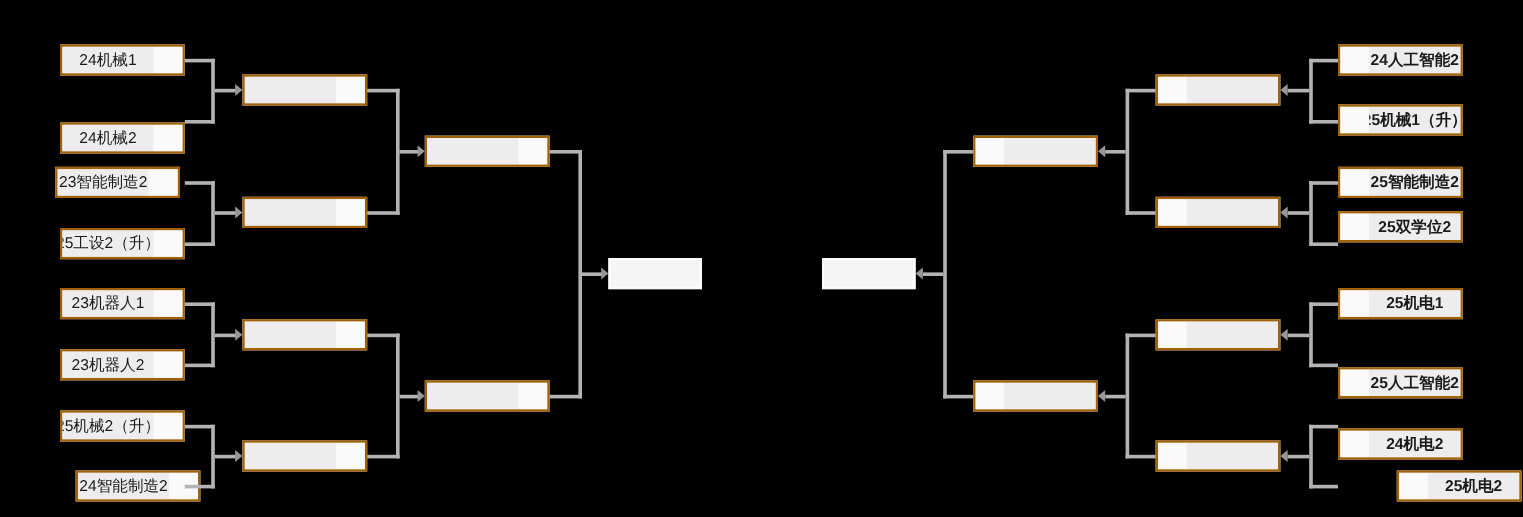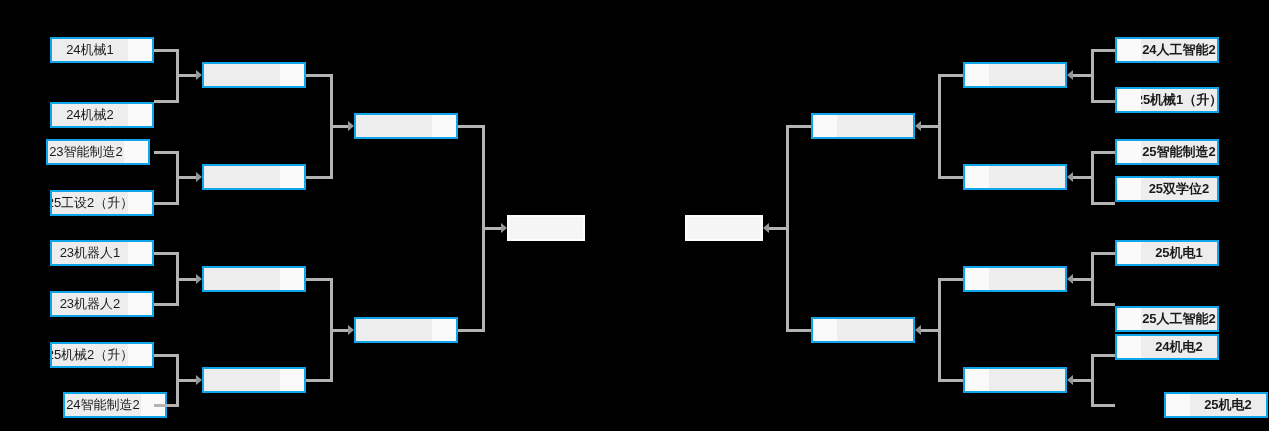--- a/index.html
+++ b/index.html
@@ -3,21 +3,21 @@
 <meta charset="utf-8">
 <style>
   html,body{margin:0;padding:0;background:#000;}
   .stage{
     position:relative;width:1269px;height:431px;background:#000;overflow:hidden;
     font-family:"Liberation Sans","DejaVu Sans",sans-serif;
   }
   
   .slot{
     position:absolute;width:104px;height:26px;box-sizing:border-box;
-    display:flex;border:2px solid #0ea5e9;background:#ededed;
+    display:flex;border:2px solid #a16207;background:#ededed;
   }
   .slot.rside{flex-direction:row-reverse;font-weight:bold;}
   .slot .name{
     flex:1;display:flex;align-items:center;justify-content:center;
     overflow:hidden;white-space:nowrap;
     font-size:13px;color:#1a1a1a;background:#ededed;
   }
   .slot .score{width:24px;background:#fafafa;}
   .slot.final{width:78px;background:#f5f5f5;border:2px solid #fdfdfd;}
   
@@ -141,21 +141,21 @@
       <div class="score"></div>
     </div>
     <div class="slot rside" style="left:1115px;top:240px">
       <div class="name">25机电1</div>
       <div class="score"></div>
     </div>
     <div class="slot rside" style="left:1115px;top:306px">
       <div class="name">25人工智能2</div>
       <div class="score"></div>
     </div>
-    <div class="slot rside" style="left:1115px;top:334px">
+    <div class="slot rside" style="left:1115px;top:357px">
       <div class="name">24机电2</div>
       <div class="score"></div>
     </div>
     <div class="slot rside" style="left:1164px;top:392px">
       <div class="name">25机电2</div>
       <div class="score"></div>
     </div>
 
     <div class="slot rside" style="left:963px;top:62px">
       <div class="name"></div>

